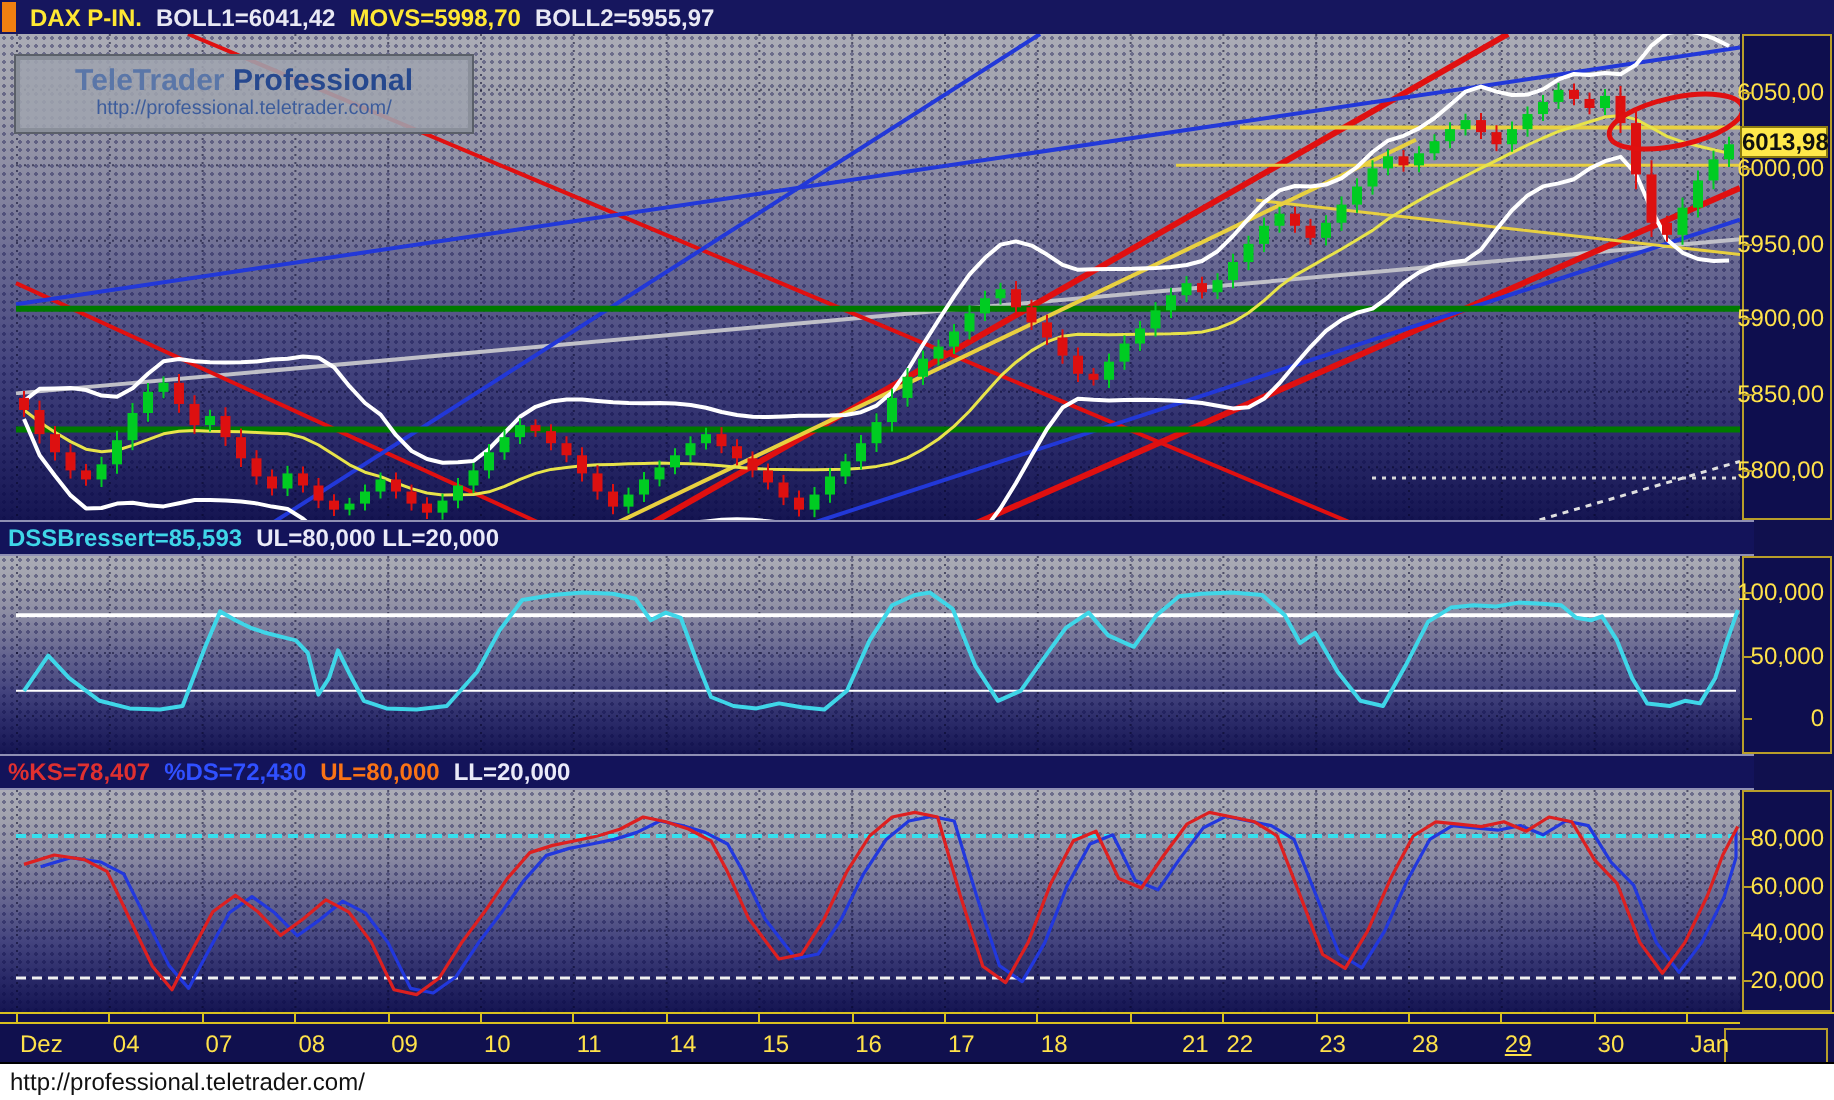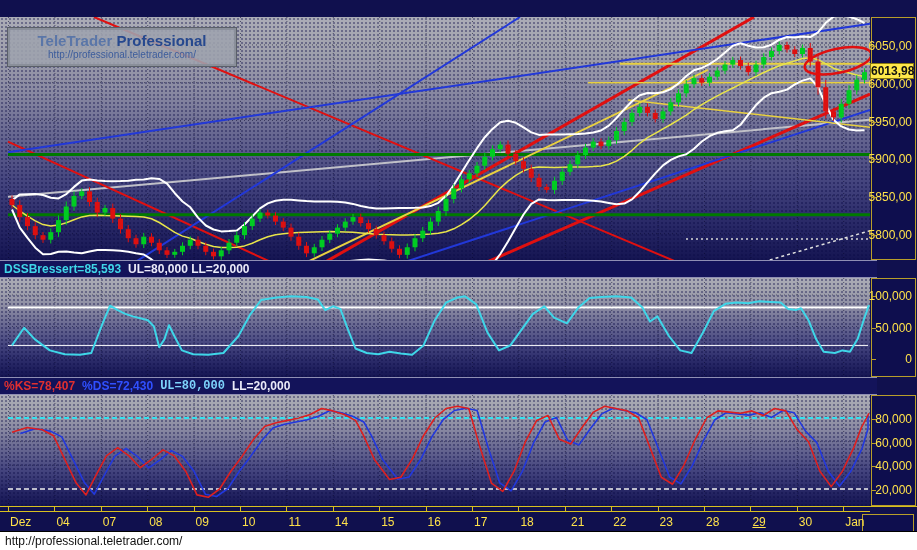--- a/index.html
+++ b/index.html
@@ -27,21 +27,21 @@
         box-shadow:0 0 0 1px #5a5f68;text-align:center;padding-top:2px;box-sizing:border-box;}
   #logo .l1{font-size:15px;color:#5a76a8;font-weight:bold;letter-spacing:0;}
   #logo .l1 b{color:#26488e;}
   #logo .l2{font-size:10px;color:#3c5c9c;margin-top:0px;}
   
   .lrow{position:absolute;left:0;width:877px;height:18px;background:#13135a;
         border-top:1px solid #8f8fb4;border-bottom:1px solid #8f8fb4;box-sizing:border-box;
         display:flex;align-items:center;padding-left:4px;white-space:nowrap;}
   #dssrow{top:260px;} #strow{top:377px;}
   .lrow span{font-size:12px;font-weight:bold;margin-right:7px;}
-  .cy{color:#3fd6e8;} .wh{color:#eaeaf8;} .rd{color:#e03030;} .bl{color:#3050ff;} .bl2{color:#7dd3fc;font-family:Liberation Mono, monospace;}
+  .cy{color:#3fd6e8;} .wh{color:#eaeaf8;} .rd{color:#e03030;} .bl{color:#3050ff;} .bl2{color:#f97316;}
   
   .axisbox{position:absolute;left:871px;width:45px;background:#0e0e4e;
            border:1px solid #b89e2a;box-sizing:border-box;}
   #ax-main{top:17px;height:243px;} #ax-dss{top:278px;height:99px;} #ax-st{top:395px;height:111px;}
   .axlab{position:absolute;right:3px;font-size:12px;color:#ffe24a;white-space:nowrap;}
   .axtick{position:absolute;left:0;width:4px;height:1px;background:#b89e2a;}
   #lastprice{position:absolute;right:1px;width:42px;background:#ffe84a;color:#101010;
              font-size:12px;font-weight:bold;text-align:right;border:1px solid #8a7a10;}
   
   #xaxis{position:absolute;left:0;top:506px;width:917px;height:25px;background:#10104e;
@@ -55,20 +55,27 @@
   #statusbar{position:absolute;left:0;top:531px;width:917px;height:19px;background:#ffffff;
              border-top:1px solid #000;display:flex;align-items:center;justify-content:space-between;
              box-sizing:border-box;padding:0 5px;}
   #statusbar span{font-size:12px;color:#111;}
 </style>
 </head>
 <body>
 
 <div id="app">
 
+  <div id="titlebar">
+    <span class="omark"></span>
+    <span class="t-y">DAX P-IN.</span>
+    <span class="t-w">BOLL1=6041,42</span>
+    <span class="t-y">MOVS=5998,70</span>
+    <span class="t-w">BOLL2=5955,97</span>
+  </div>
 
   <div id="mainpanel" class="panel">
     <svg id="svg-main" width="870" height="243">
         <line x1="8.5" y1="0" x2="8.5" y2="243" stroke="rgba(5,5,40,0.55)" stroke-width="1" stroke-dasharray="1 3"></line>
         <line x1="54.9" y1="0" x2="54.9" y2="243" stroke="rgba(5,5,40,0.55)" stroke-width="1" stroke-dasharray="1 3"></line>
         <line x1="101.3" y1="0" x2="101.3" y2="243" stroke="rgba(5,5,40,0.55)" stroke-width="1" stroke-dasharray="1 3"></line>
         <line x1="147.7" y1="0" x2="147.7" y2="243" stroke="rgba(5,5,40,0.55)" stroke-width="1" stroke-dasharray="1 3"></line>
         <line x1="194.1" y1="0" x2="194.1" y2="243" stroke="rgba(5,5,40,0.55)" stroke-width="1" stroke-dasharray="1 3"></line>
         <line x1="240.5" y1="0" x2="240.5" y2="243" stroke="rgba(5,5,40,0.55)" stroke-width="1" stroke-dasharray="1 3"></line>
         <line x1="286.9" y1="0" x2="286.9" y2="243" stroke="rgba(5,5,40,0.55)" stroke-width="1" stroke-dasharray="1 3"></line>
@@ -467,21 +474,21 @@
       <div class="xlab" style="left: 334.8px;">14</div>
       <div class="xtick" style="left: 332.8px;"></div>
       <div class="xlab" style="left: 381.2px;">15</div>
       <div class="xtick" style="left: 379.2px;"></div>
       <div class="xlab" style="left: 427.6px;">16</div>
       <div class="xtick" style="left: 425.6px;"></div>
       <div class="xlab" style="left: 474px;">17</div>
       <div class="xtick" style="left: 472px;"></div>
       <div class="xlab" style="left: 520.4px;">18</div>
       <div class="xtick" style="left: 518.4px;"></div>
-      <div class="xlab" style="left: 571px;">21</div>
+      <div class="xlab" style="left: 591px;">21</div>
       <div class="xtick" style="left: 564.8px;"></div>
       <div class="xlab" style="left: 613.2px;">22</div>
       <div class="xtick" style="left: 611.2px;"></div>
       <div class="xlab" style="left: 659.6px;">23</div>
       <div class="xtick" style="left: 657.6px;"></div>
       <div class="xlab" style="left: 706px;">28</div>
       <div class="xtick" style="left: 704px;"></div>
       <div class="xlab" style="left: 752.4px; text-decoration: underline;">29</div>
       <div class="xtick" style="left: 750.4px;"></div>
       <div class="xlab" style="left: 798.8px;">30</div>

